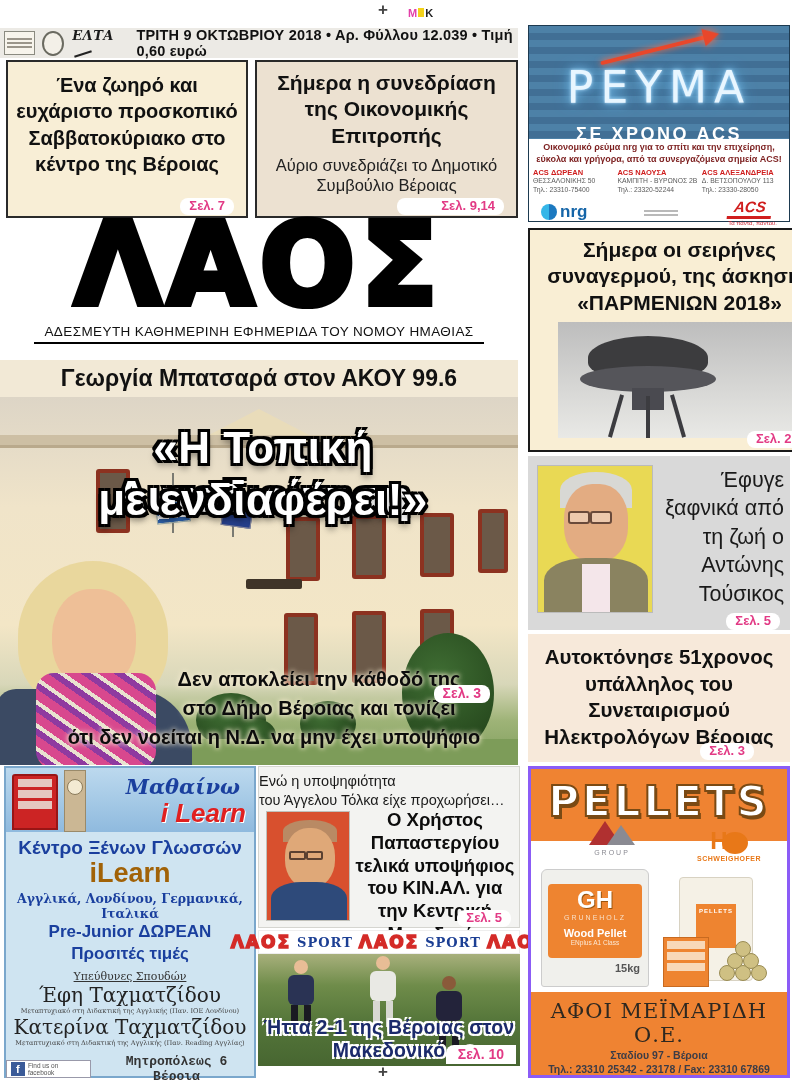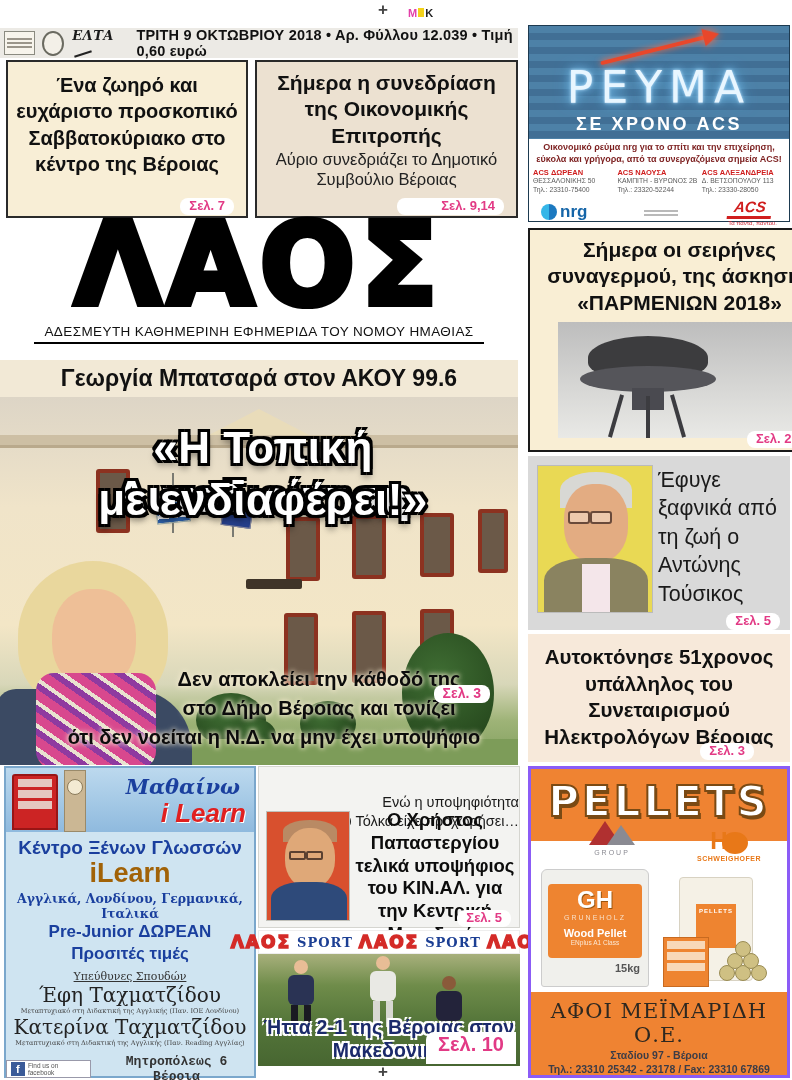--- a/index.html
+++ b/index.html
@@ -29,21 +29,21 @@
     font-size:13px; color:#1a1a1a; letter-spacing:0.5px; }
   .elta-wing { display:inline-block; width:18px; height:2px; background:#222; transform:rotate(-18deg); margin-left:2px; }
   .dateline { margin-left:12px; font-size:14.5px; font-weight:bold; color:#111; letter-spacing:0.2px; }
 
   
   .promo { border:2px solid #2a2a2a; text-align:center; }
   .promo-scout { left:6px; top:60px; width:242px; height:158px; background:#f8eed6;
     font-weight:bold; font-size:20px; line-height:1.32; color:#111; padding:10px 6px 0; }
   .promo-committee { left:255px; top:60px; width:263px; height:158px; background:#ece1d1; padding:8px 4px 0; }
   .promo-committee .t { font-weight:bold; font-size:21px; line-height:1.25; color:#111; }
-  .promo-committee .s { font-size:16.5px; color:#222; margin-top:0; line-height:1.25; }
+  .promo-committee .s { font-size:16.5px; color:#222; margin-top:6px; line-height:1.25; }
   .page-ref { position:absolute; background:#fff; color:#e23a85; font-weight:bold; font-size:13px;
     padding:1px 9px 2px; border-radius:8px; line-height:1.1; }
 
   
   .masthead { left:0; top:208px; width:518px; text-align:center; }
   .laos-title { font-family:"DejaVu Sans", sans-serif; font-weight:bold; font-size:112px; line-height:1.0;
     color:#000; letter-spacing:6px; -webkit-text-stroke:6px #000; transform:scaleY(1.02); }
   .laos-subtitle { display:inline-block; font-size:13.5px; color:#111; letter-spacing:0.4px;
     border-bottom:2px solid #000; padding:2px 10px 3px; margin-top:2px; }
 
@@ -79,21 +79,21 @@
   .ad-reyma { left:528px; top:25px; width:262px; height:197px; border:1px solid #1d3a50; background:#fff; }
   .reyma-neon { position:relative; height:113px; overflow:hidden;
     background:repeating-linear-gradient(180deg,#4d81a7 0 7px,#416f95 7px 14px); text-align:center; }
   .neon-arrow { position:absolute; left:70px; top:22px; width:110px; height:4px; background:#e8472b;
     transform:rotate(-14deg); border-radius:2px; box-shadow:0 0 6px #ff6a40; }
   .neon-arrow:after { content:""; position:absolute; right:-12px; top:-7px; border-left:16px solid #e8472b;
     border-top:9px solid transparent; border-bottom:9px solid transparent; filter:drop-shadow(0 0 4px #ff6a40); }
   .neon-word { margin-top:40px; font-family:"DejaVu Sans", sans-serif; font-size:44px; font-weight:normal;
     color:#e8f6ff; letter-spacing:7px; line-height:1.0;
     text-shadow:0 0 3px #bfe4ff, 0 0 9px #7fc4f0, 0 0 16px #57a8dd; }
-  .neon-sub { font-weight:bold; font-size:18px; color:#fff; letter-spacing:2.5px; margin-top:4px; }
+  .neon-sub { font-weight:bold; font-size:18px; color:#fff; letter-spacing:2.5px; margin-top:14px; }
   .reyma-body { padding:3px 4px 0; }
   .reyma-desc { text-align:center; color:#7c1f1f; font-weight:bold; font-size:9px; line-height:1.3; }
   .reyma-stores { display:flex; justify-content:space-between; margin-top:3px; }
   .store { width:33%; }
   .store .n { color:#cf1c1c; font-weight:bold; font-size:7.5px; }
   .store .a, .store .p { color:#5a5a5a; font-size:6.8px; line-height:1.3; }
   .reyma-logos { display:flex; align-items:center; justify-content:space-between; margin-top:3px; padding:0 8px; }
   .nrg-mark { display:inline-block; width:16px; height:16px; border-radius:50%;
     background:conic-gradient(#1b79c0 0 50%, #35b6e8 50% 100%); vertical-align:middle; }
   .nrg-word { font-weight:bold; font-size:17px; color:#1565a8; margin-left:3px; vertical-align:middle; }
@@ -115,21 +115,21 @@
     font-weight:bold; font-size:20.5px; line-height:1.3; color:#111; padding:10px 6px 0; }
 
   .tousikos-box { left:528px; top:456px; width:262px; height:174px; background:#d9d9d9; }
   .tousikos-photo { position:absolute; left:9px; top:9px; width:116px; height:148px; background:#e9d954; overflow:hidden; border:1px solid #bbb; }
   .t-hair { position:absolute; left:22px; top:6px; width:72px; height:36px; background:#d8d8d4; border-radius:50% 50% 0 0; }
   .t-face { position:absolute; left:26px; top:18px; width:64px; height:78px; background:#e3ac82; border-radius:44%; }
   .t-glasses { position:absolute; left:30px; top:44px; width:56px; height:14px; }
   .t-glasses i { display:inline-block; width:22px; height:13px; border:2px solid #6a4a3a; border-radius:3px; background:rgba(255,255,255,.35); }
   .t-suit { position:absolute; left:6px; top:92px; width:104px; height:56px; background:#8a8360; border-radius:40% 40% 0 0; }
   .t-shirt { position:absolute; left:44px; top:98px; width:28px; height:50px; background:#f4e6ea; }
-  .tousikos-text { position:absolute; left:130px; top:10px; width:126px; text-align:left;
+  .tousikos-text { position:absolute; left:130px; top:10px; width:126px; text-align:right;
     font-size:21.5px; line-height:1.32; color:#1a1a1a; }
 
   
   .ad-ilearn { left:4px; top:766px; width:252px; height:312px; border:2px solid #7aa7cc; background:#cfe4f1; text-align:center; }
   .ilearn-top { position:relative; height:64px; background:linear-gradient(180deg,#bcd9ee,#8fbade); overflow:hidden; }
   .phonebooth { position:absolute; left:6px; top:6px; width:46px; height:56px; background:#cc2424; border:2px solid #991515;
     border-radius:3px 3px 0 0; }
   .phonebooth i { display:block; margin:3px 4px 0; height:8px; background:#e9e4da; opacity:.85; }
   .bigben { position:absolute; left:58px; top:2px; width:22px; height:62px; background:#cbb794; border:1px solid #9a8a6a; }
   .bigben:before { content:""; position:absolute; left:2px; top:8px; width:14px; height:14px; border-radius:50%;
@@ -147,21 +147,21 @@
   .il-cred { font-family:"DejaVu Serif", serif; font-size:6.6px; color:#444; }
   .il-foot { display:flex; align-items:center; justify-content:center; gap:8px; margin-top:7px; }
   .fb-badge { display:flex; align-items:center; background:#fff; border:1px solid #99a; padding:1px 4px; }
   .fb-f { width:14px; height:14px; background:#3a5a98; color:#fff; font-weight:bold; font-size:11px; line-height:14px; }
   .fb-label { font-size:6.5px; color:#555; margin-left:3px; text-align:left; line-height:1.1; }
   .il-addr { font-weight:bold; font-size:13px; color:#333;font-family:Liberation Mono, monospace; }
   .il-contact { font-weight:bold; font-size:13.5px; color:#1a3f9e; margin-top:2px; }
 
   
   .kinal-box { left:258px; top:766px; width:262px; height:162px; background:#f3f3f1; border:1px solid #d5d5d0; }
-  .kinal-intro { text-align:right; font-size:14.5px; color:#1a1a1a; line-height:1.3; padding-top:5px;margin-top:21px; }
+  .kinal-intro { text-align:left; font-size:14.5px; color:#1a1a1a; line-height:1.3; padding-top:5px; }
   .kinal-photo { position:absolute; left:7px; top:44px; width:84px; height:110px; background:#d8502e; overflow:hidden; border:1px solid #c0c0ba; }
   .k-face { position:absolute; left:18px; top:16px; width:50px; height:60px; background:#dfa878; border-radius:46%; }
   .k-hair { position:absolute; left:16px; top:8px; width:54px; height:22px; background:#b98a64; border-radius:50% 50% 0 0; }
   .k-glasses { position:absolute; left:22px; top:34px; width:42px; height:10px; }
   .k-glasses i { display:inline-block; width:17px; height:9px; border:2px solid #5a4030; border-radius:2px; }
   .k-suit { position:absolute; left:4px; top:70px; width:76px; height:40px; background:#2e4a7a; border-radius:40% 40% 0 0; }
   .kinal-headline { position:absolute; left:94px; top:42px; width:164px; text-align:center;
     font-weight:bold; font-size:18.5px; line-height:1.23; color:#0c0c0c; }
   .sport-band { left:258px; top:930px; width:262px; height:24px; background:#fff; display:flex;
     align-items:center; justify-content:center; gap:6px; border:1px solid #eee; }
@@ -174,21 +174,21 @@
   .p-head { width:14px; height:14px; border-radius:50%; background:#e8bd96; margin:0 auto; }
   .p-shirt { width:26px; height:30px; border-radius:6px; margin:1px auto 0; }
   .p-legs { width:20px; height:26px; margin:0 auto; background:transparent; border-left:7px solid #1a1a22; border-right:7px solid #1a1a22; }
   .ball { position:absolute; width:16px; height:16px; border-radius:50%; background:#f4f4f0;
     box-shadow:inset -2px -2px 0 #999; }
   .ball:after { content:""; position:absolute; left:5px; top:5px; width:6px; height:6px; background:#222; border-radius:2px; }
   .sport-headline { position:absolute; left:0; top:62px; width:262px; text-align:center; font-weight:bold;
     font-size:19.5px; color:#1b2a6b; letter-spacing:0.2px;
     text-shadow:-2px -2px 0 #fff, 2px -2px 0 #fff, -2px 2px 0 #fff, 2px 2px 0 #fff; }
   .sport-pageref { position:absolute; right:4px; bottom:2px; background:#fff; color:#e23a85;
-    font-weight:bold; font-size:20px; padding:1px 12px 8px; border-radius:8px 0 0 0; }
+    font-weight:bold; font-size:14px; padding:1px 12px 2px; border-radius:8px 0 0 0; }
 
   
   .ad-pellets { left:528px; top:766px; width:262px; height:312px; border:3px solid #8b5cf6; background:#fff; overflow:hidden; }
   .pellets-head { position:relative; height:72px; background:#ef8332; }
   .pellets-head:after { content:""; position:absolute; left:0; bottom:-26px; width:0; height:0;
     border-bottom:26px solid #fff; border-right:262px solid transparent; z-index:1; }
   .pellets-title { text-align:center; padding-top:8px; font-family:"DejaVu Sans", sans-serif; font-weight:bold;
     font-size:42px; color:#fff; letter-spacing:3px; -webkit-text-stroke:2px #7a4a14;
     text-shadow:2px 3px 0 #7a4a14; }
   .pellets-mid { position:relative; height:148px; background:#fff; }

